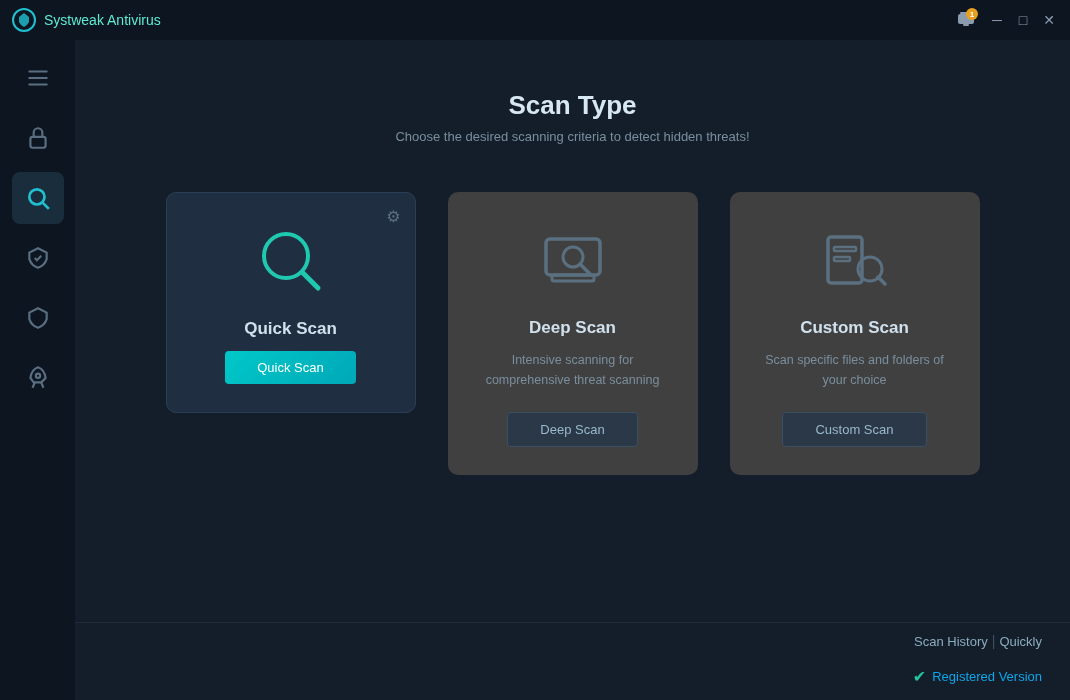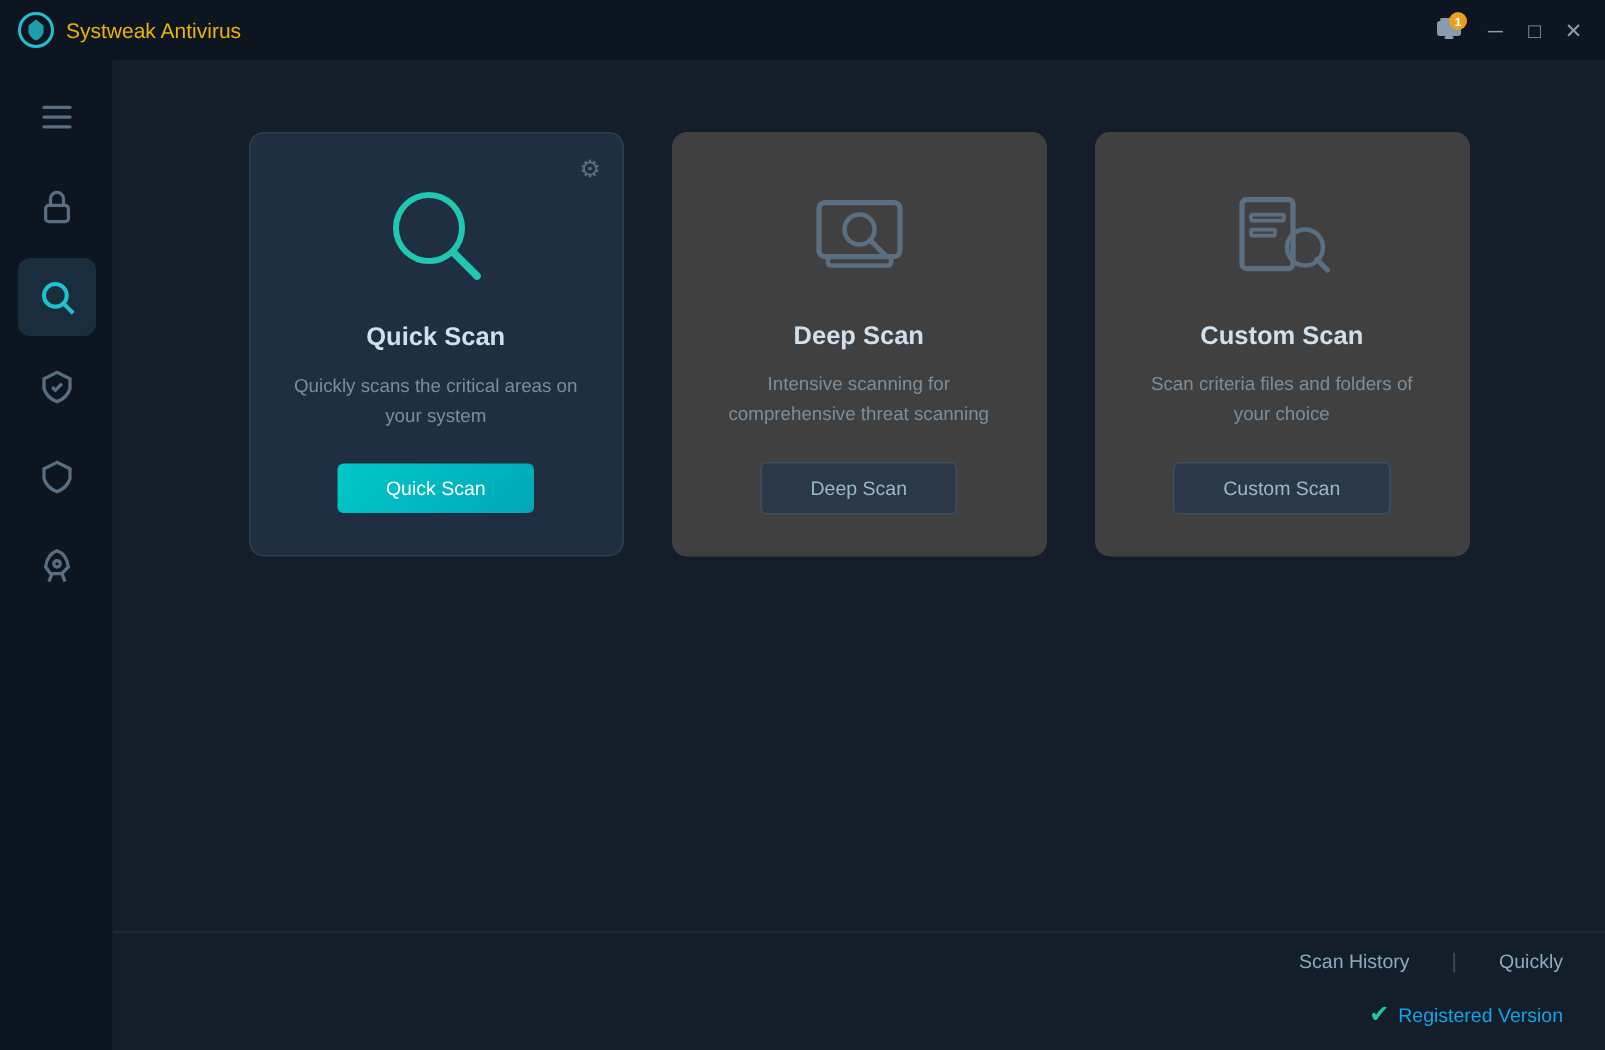--- a/index.html
+++ b/index.html
@@ -25,21 +25,21 @@
       display: flex;
       align-items: center;
       gap: 8px;
     }
     .titlebar-logo-icon {
       width: 24px;
       height: 24px;
     }
     .titlebar-title {
       font-size: 14px;
-      color: #eab308;
+      color: #5eead4;
       font-weight: 500;
     }
     .titlebar-controls {
       position: absolute;
       right: 12px;
       top: 50%;
       transform: translateY(-50%);
       display: flex;
       align-items: center;
       gap: 8px;
@@ -228,21 +228,21 @@
       bottom: 0;
       width: 100%;
       display: flex;
       flex-direction: column;
     }
     .footer-links {
       display: flex;
       justify-content: flex-end;
       align-items: center;
       padding: 10px 28px;
-      gap: 28px;
+      gap: 4px;
       border-top: 1px solid #1e2c3c;
     }
     .footer-link {
       font-size: 13px;
       color: #8aacbe;
       cursor: pointer;
       text-decoration: none;
     }
     .footer-sep {
       color: #3a5060;
@@ -327,33 +327,36 @@
       <svg class="sidebar-icon" viewBox="0 0 24 24" fill="none" stroke="currentColor" stroke-width="2">
         <path d="M12 2 Q18 4 19 12 L15 16 L8 16 L5 12 Q6 4 12 2Z"></path>
         <line x1="9" y1="16" x2="7" y2="21"></line>
         <line x1="15" y1="16" x2="17" y2="21"></line>
         <circle cx="12" cy="10" r="2"></circle>
       </svg>
     </div>
   </div>
 
   <div class="main">
+    <div class="page-header">
+      <div class="page-title">Scan Type</div>
+      <div class="page-subtitle">Choose the desired scanning criteria to detect hidden threats!</div>
+    </div>
 
     <div class="scan-cards">
 
       <div class="scan-card active-card">
         <span class="card-gear">⚙</span>
         <div class="card-icon">
           <svg width="70" height="70" viewBox="0 0 70 70" fill="none">
             <circle cx="30" cy="30" r="22" stroke="#20c8b0" stroke-width="4"></circle>
             <line x1="47" y1="47" x2="62" y2="62" stroke="#20c8b0" stroke-width="5" stroke-linecap="round"></line>
           </svg>
         </div>
         <div class="card-title">Quick Scan</div>
-        <div class="card-desc">Quickly scans the critical areas on your system</div>
         <button class="card-btn primary">Quick Scan</button>
       </div>
 
       <div class="scan-card">
         <div class="card-icon">
           <svg width="70" height="70" viewBox="0 0 70 70" fill="none">
             <rect x="8" y="14" width="54" height="36" rx="4" stroke="#5a7080" stroke-width="3.5"></rect>
             <rect x="14" y="50" width="42" height="6" rx="2" stroke="#5a7080" stroke-width="3"></rect>
             <circle cx="35" cy="32" r="10" stroke="#5a7080" stroke-width="3"></circle>
             <line x1="42" y1="39" x2="52" y2="49" stroke="#5a7080" stroke-width="3.5" stroke-linecap="round"></line>
@@ -368,21 +371,21 @@
         <div class="card-icon">
           <svg width="70" height="70" viewBox="0 0 70 70" fill="none">
             <rect x="8" y="12" width="34" height="46" rx="3" stroke="#5a7080" stroke-width="3.5"></rect>
             <rect x="14" y="22" width="22" height="4" rx="1" stroke="#5a7080" stroke-width="2.5"></rect>
             <rect x="14" y="32" width="16" height="4" rx="1" stroke="#5a7080" stroke-width="2.5"></rect>
             <circle cx="50" cy="44" r="12" stroke="#5a7080" stroke-width="3"></circle>
             <line x1="58" y1="52" x2="65" y2="59" stroke="#5a7080" stroke-width="3.5" stroke-linecap="round"></line>
           </svg>
         </div>
         <div class="card-title">Custom Scan</div>
-        <div class="card-desc">Scan criteria files and folders of your choice</div>
+        <div class="card-desc">Scan specific files and folders of your choice</div>
         <button class="card-btn secondary">Custom Scan</button>
       </div>
 
     </div>
 
     <div class="footer">
       <div class="footer-links">
         <a class="footer-link">Scan History</a>
         <span class="footer-sep">|</span>
         <a class="footer-link">Quickly</a>

